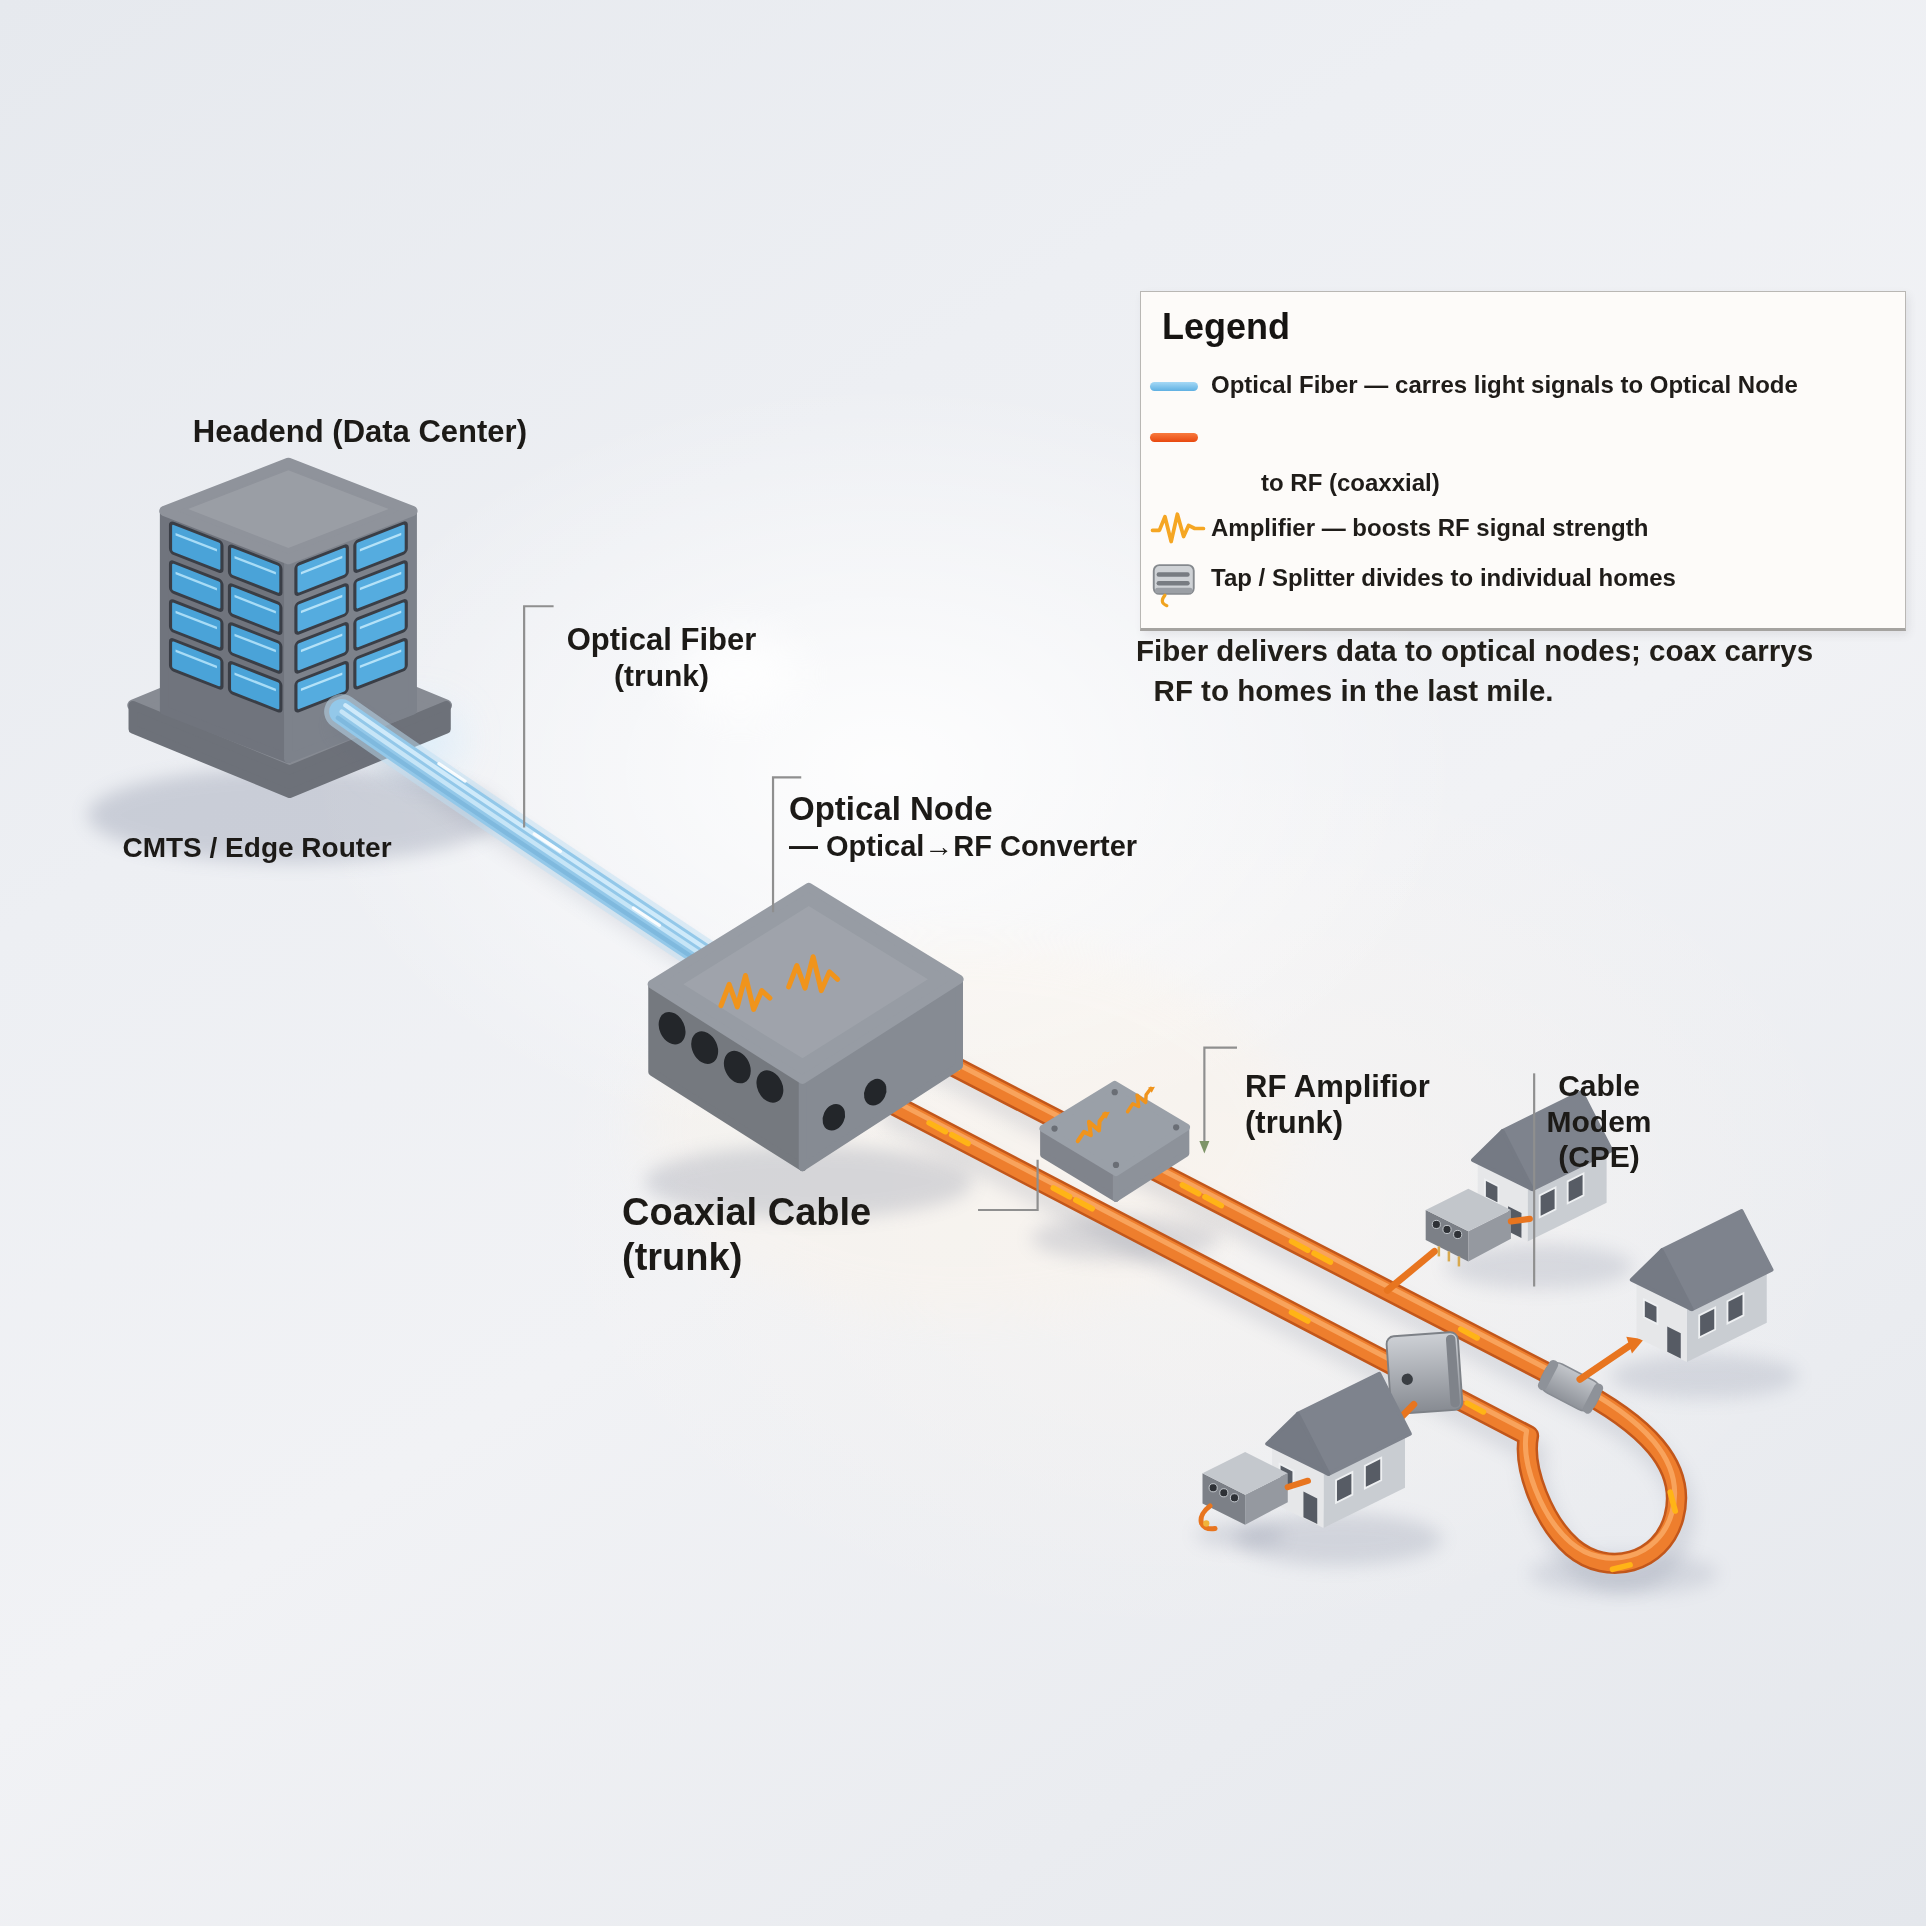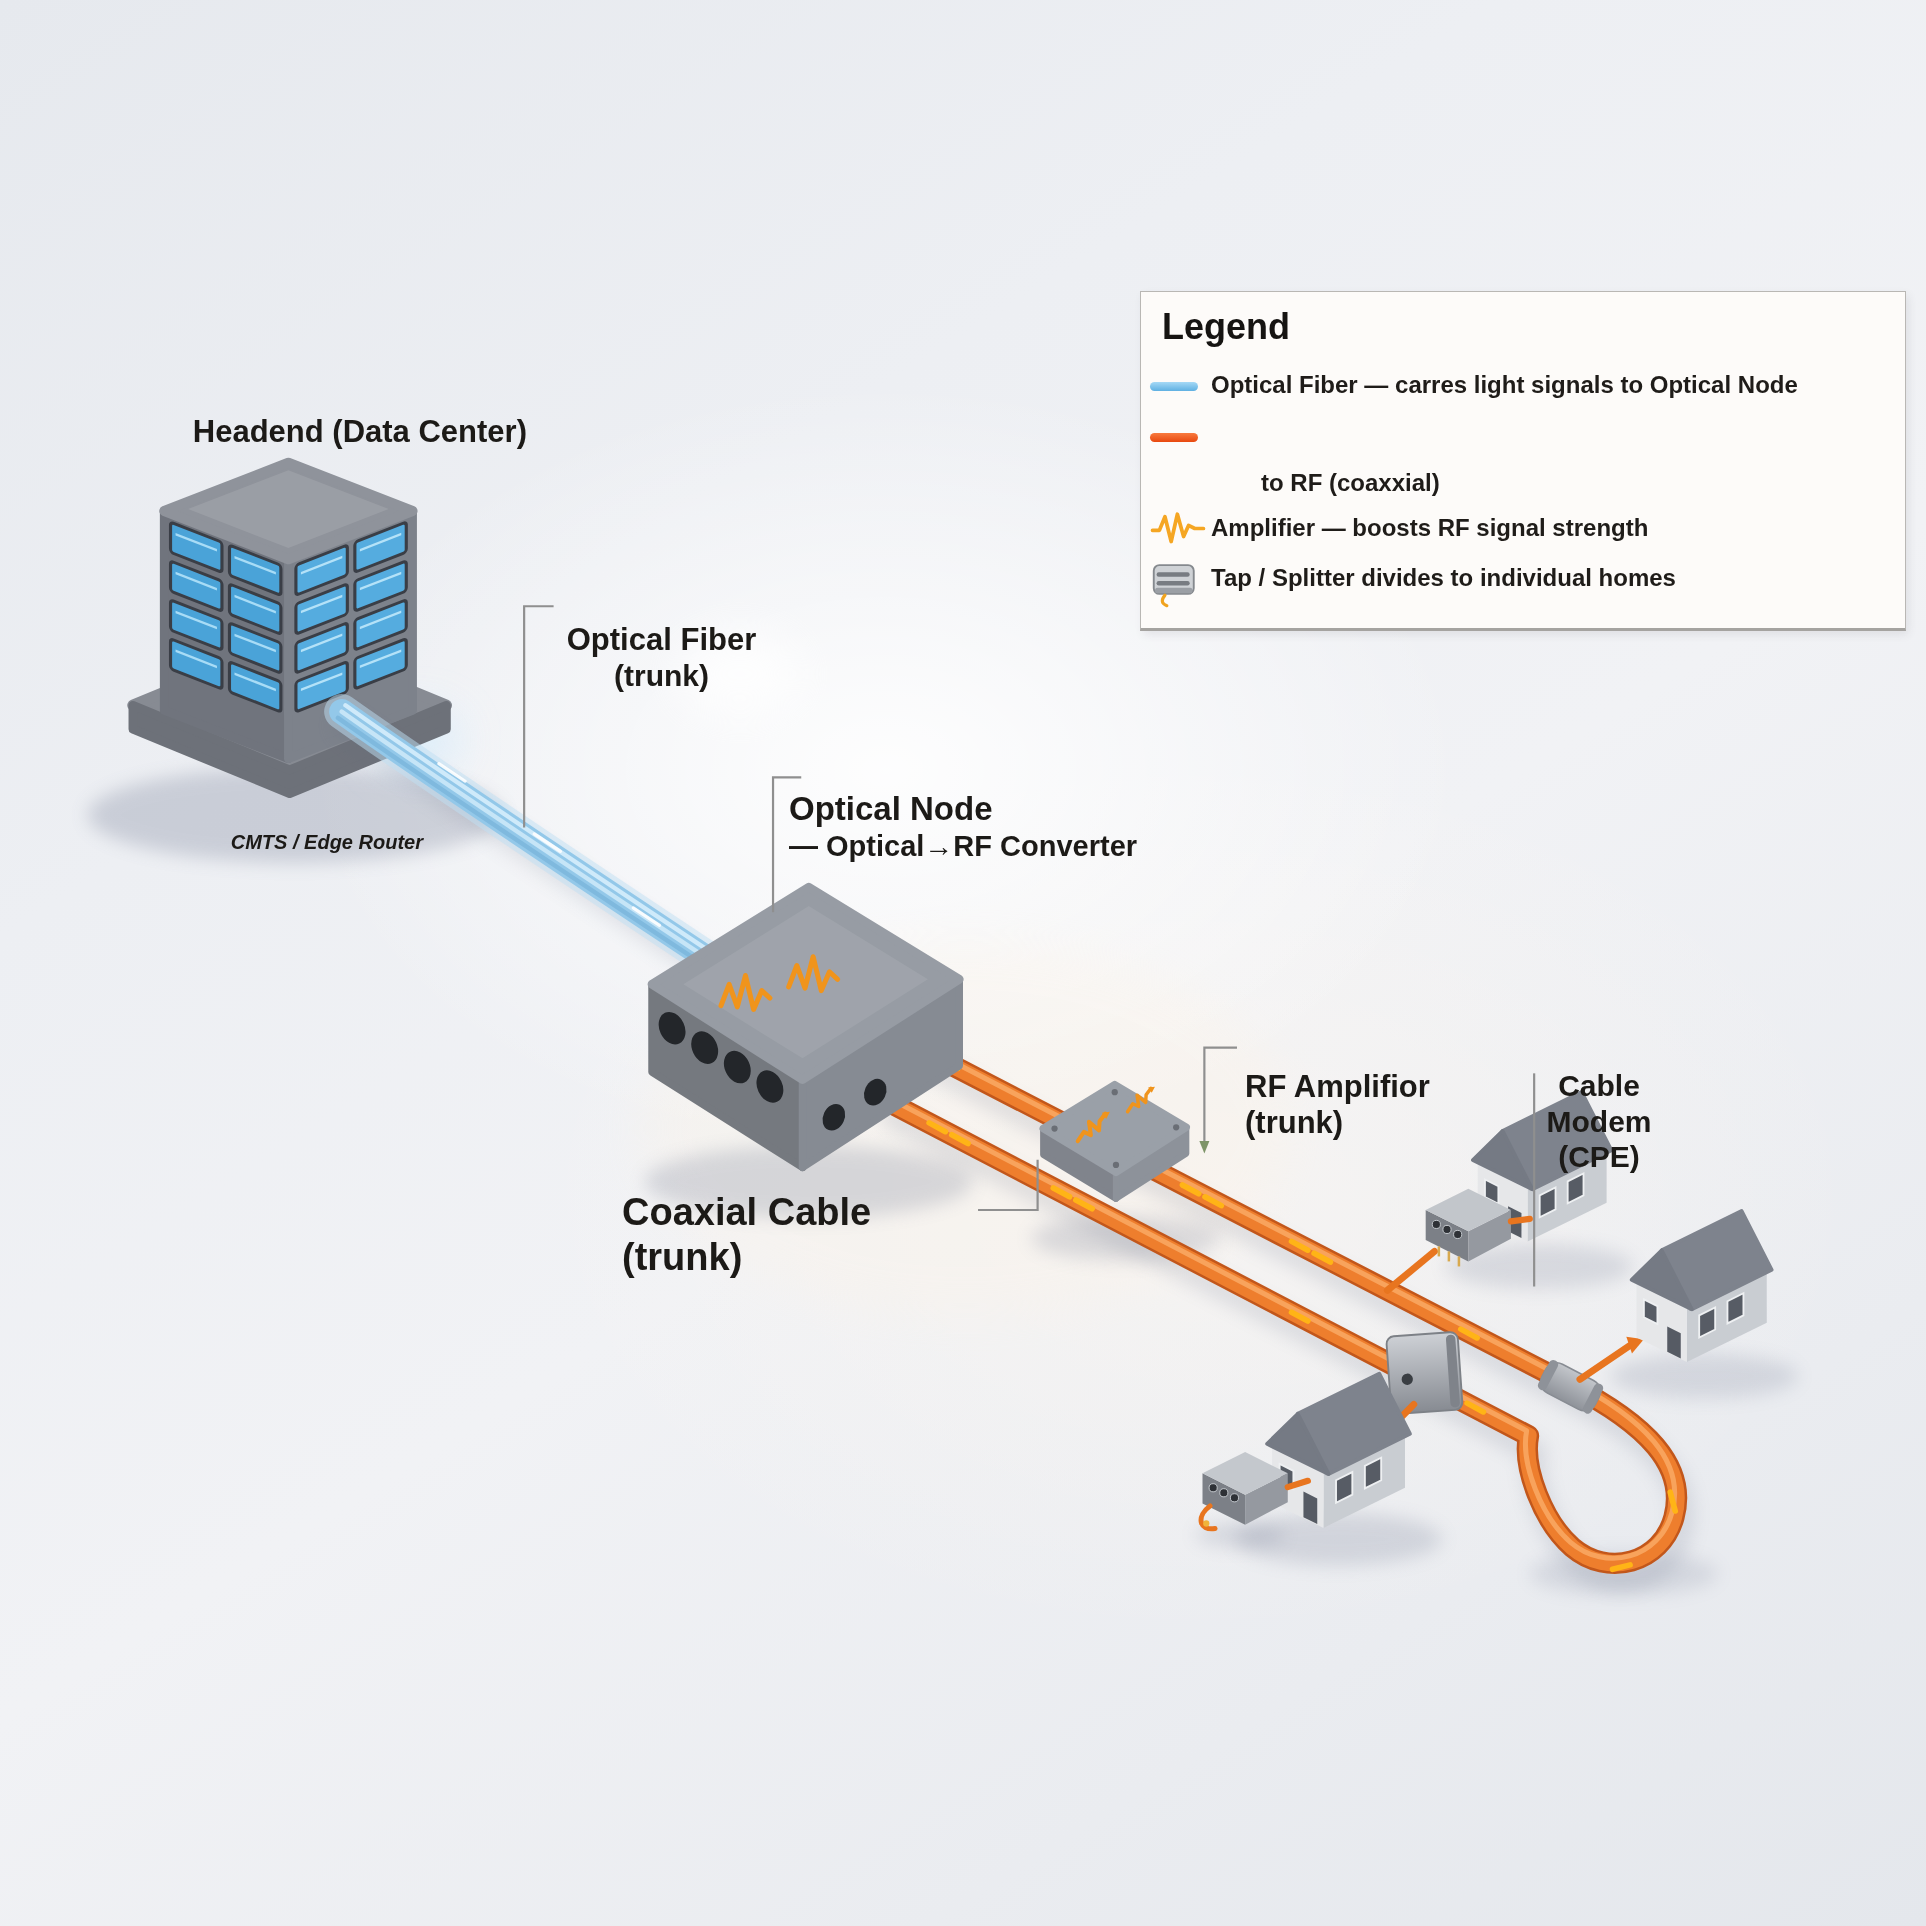--- a/index.html
+++ b/index.html
@@ -276,21 +276,21 @@
     <polyline points="1278,1240 1233,1240 1233,1455"></polyline>
     <polyline points="1560,1930 1655,1930 1655,1850"></polyline>
     <polyline points="1973,1671 1921,1671 1921,1820"></polyline>
     <polyline points="2447,1712 2447,2052"></polyline>
   </g>
   <polygon points="1913,1820 1929,1820 1921,1840" fill="#7e9468"></polygon>
 </svg>
 
 <div class="lbl" style="left:113px;top:414px;width:414px;text-align:right;font-size:31px;">Headend (Data Center)</div>
 
-<div class="lbl" style="left:91px;top:831px;width:332px;text-align:right;font-size:20px;font-style:italic;">CMTS / Edge Router</div>
+<div class="lbl" style="left:91px;top:831px;width:332px;text-align:center;font-size:28px;">CMTS / Edge Router</div>
 
 <div class="lbl" style="left:558px;top:585px;width:207px;text-align:center;font-size:31px;">
   <span>Optical Fiber</span>
   <span class="sub" style="font-size:30px;">(trunk)</span>
 </div>
 
 <div class="lbl" style="left:789px;top:751px;width:401px;font-size:33px;">
   <span>Optical Node</span>
   <span class="sub" style="font-size:29px;font-weight:700;">— Optical→RF Converter</span>
 </div>
@@ -332,15 +332,19 @@
       <rect x="6" y="8" width="64" height="46" rx="9" fill="#cfd2d6" stroke="#85898e" stroke-width="3"></rect>
       <line x1="14" y1="23" x2="60" y2="23" stroke="#787c82" stroke-width="7" stroke-linecap="round"></line>
       <line x1="14" y1="37" x2="60" y2="37" stroke="#787c82" stroke-width="7" stroke-linecap="round"></line>
       <rect x="8" y="44" width="60" height="9" rx="4" fill="#9b9fa5"></rect>
       <path d="M 24,56 q -10,12 3,17" fill="none" stroke="#f0a31f" stroke-width="5" stroke-linecap="round"></path>
     </svg>
   </div>
   <div class="lrow" style="top:271px;">Tap / Splitter divides to individual homes</div>
 </div>
 
+<div class="caption">
+  <span>Fiber delivers data to optical nodes; coax carrys</span>
+  <span class="c2">RF to homes in the last mile.</span>
+</div>
 
 </div>
 
 
 </body></html>

